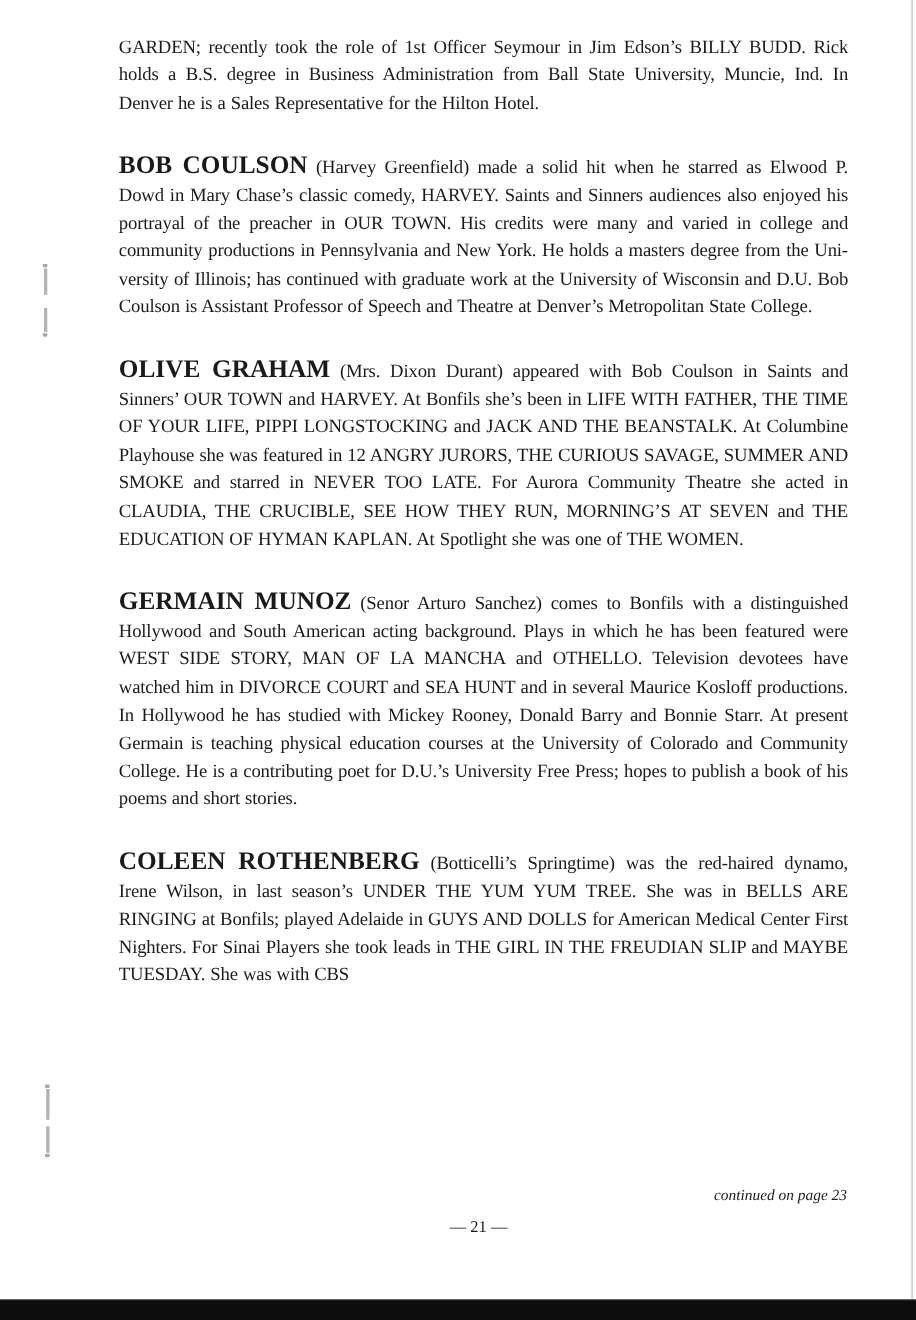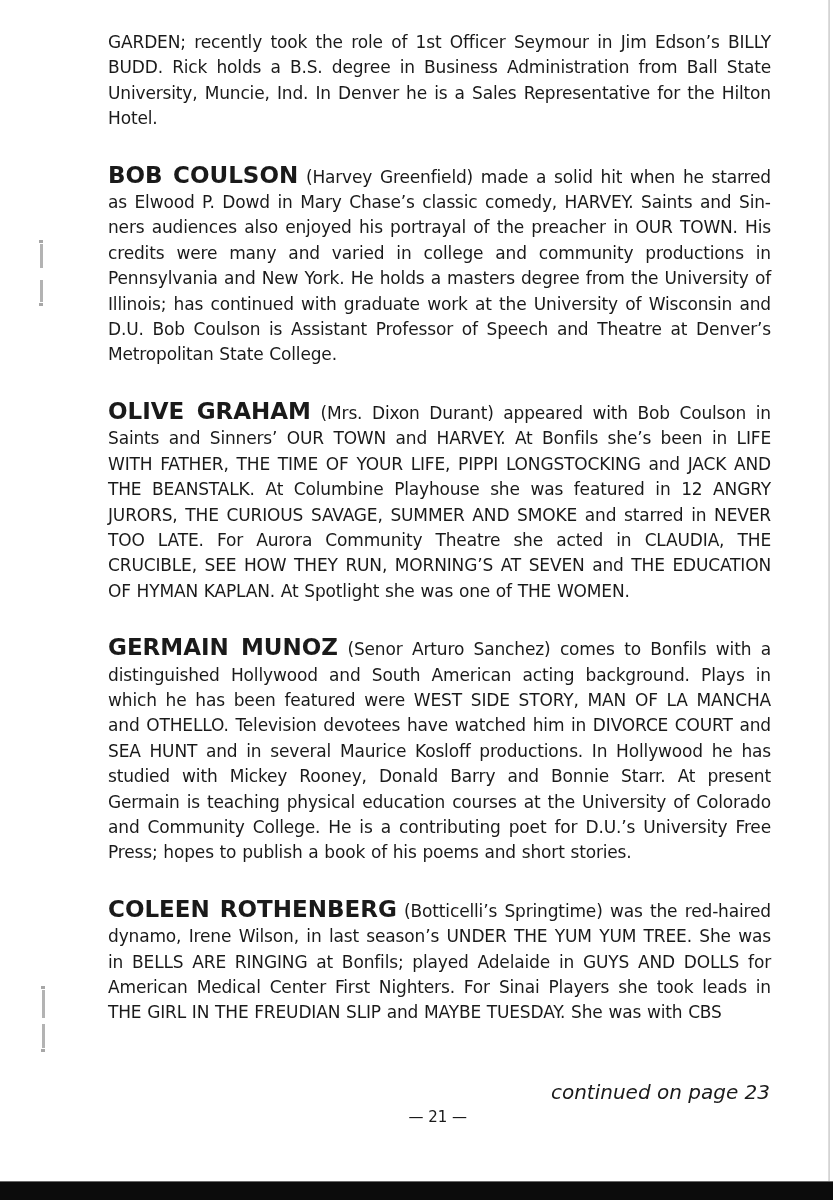--- a/index.html
+++ b/index.html
@@ -14,20 +14,21 @@
       overflow: hidden;
       font-family: "DejaVu Sans", "Liberation Sans", sans-serif;
       color: #1a1a1a;
     }
     .page {
       position: absolute;
       left: 0; top: 0;
       width: 833px;
       height: 1181px;
       background: #ffffff;
+      font-family: Liberation Serif, serif;
     }
     .right-edge {
       position: absolute;
       top: 0;
       right: 3px;
       width: 2px;
       height: 1181px;
       background: linear-gradient(to right, #e2e2e2, #cfcfcf);
     }
     .bottom-band {
@@ -60,30 +61,30 @@
     }
     .lead-name {
       font-weight: bold;
       font-size: 23px;
       letter-spacing: 0px;
     }
     .continued {
       position: absolute;
       top: 1080px;
       right: 63px;
-      font-size: 20px;
+      font-size: 14px;
       font-style: italic;
       color: #1a1a1a;
     }
     .page-number {
       position: absolute;
       top: 1108px;
       left: 403px;
       width: 64px;
-      text-align: right;
+      text-align: center;
       font-size: 15px;
       color: #1a1a1a;
       white-space: nowrap;
     }
     .margin-mark {
       position: absolute;
       width: 3px;
       background: #9a9a9a;
       opacity: 0.75;
     }

